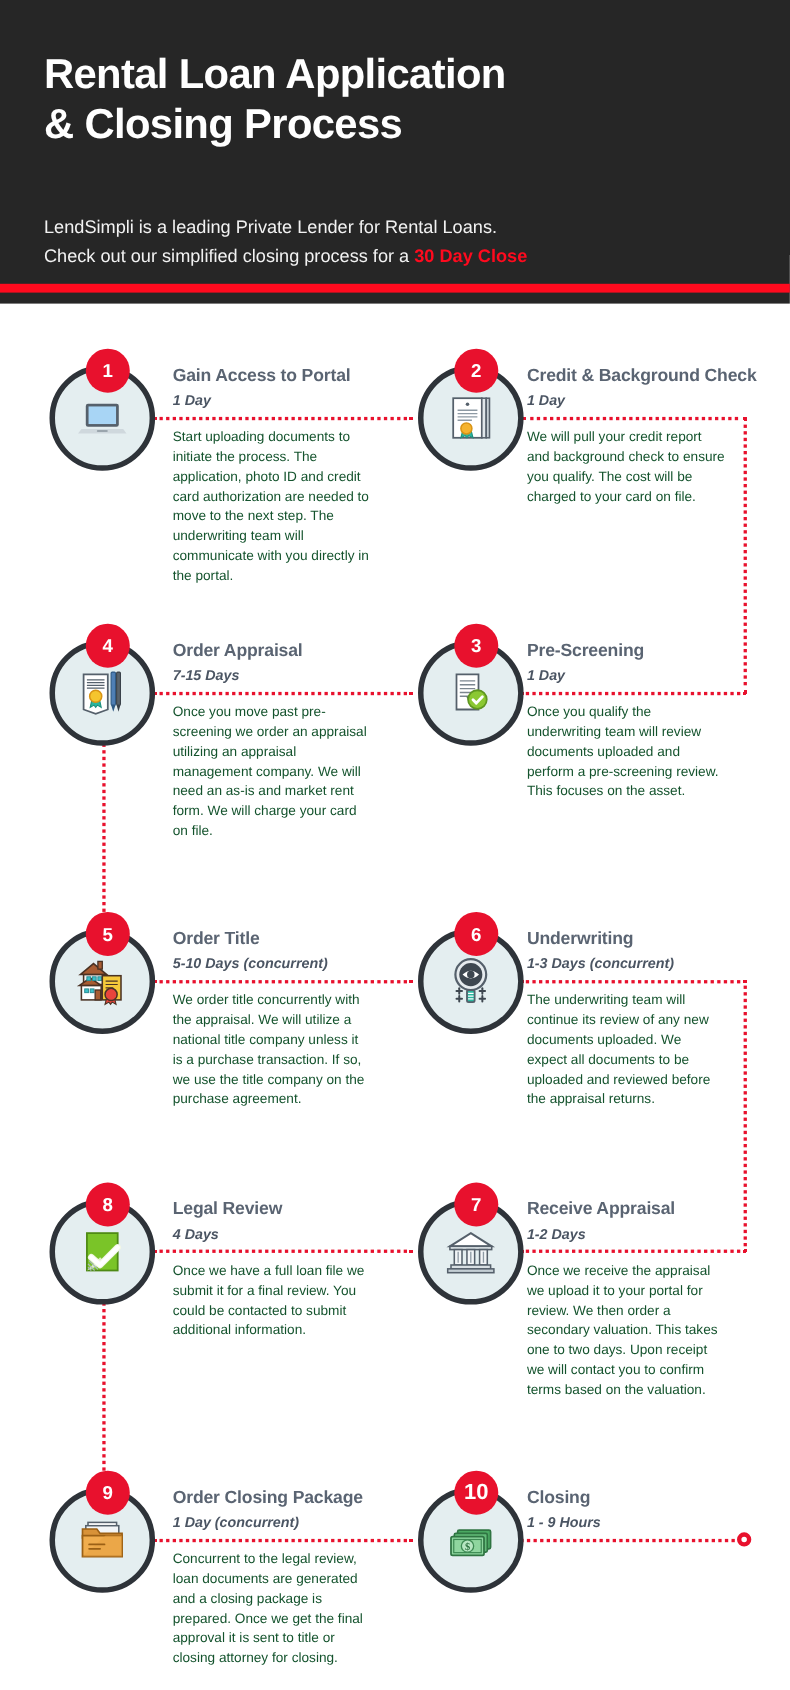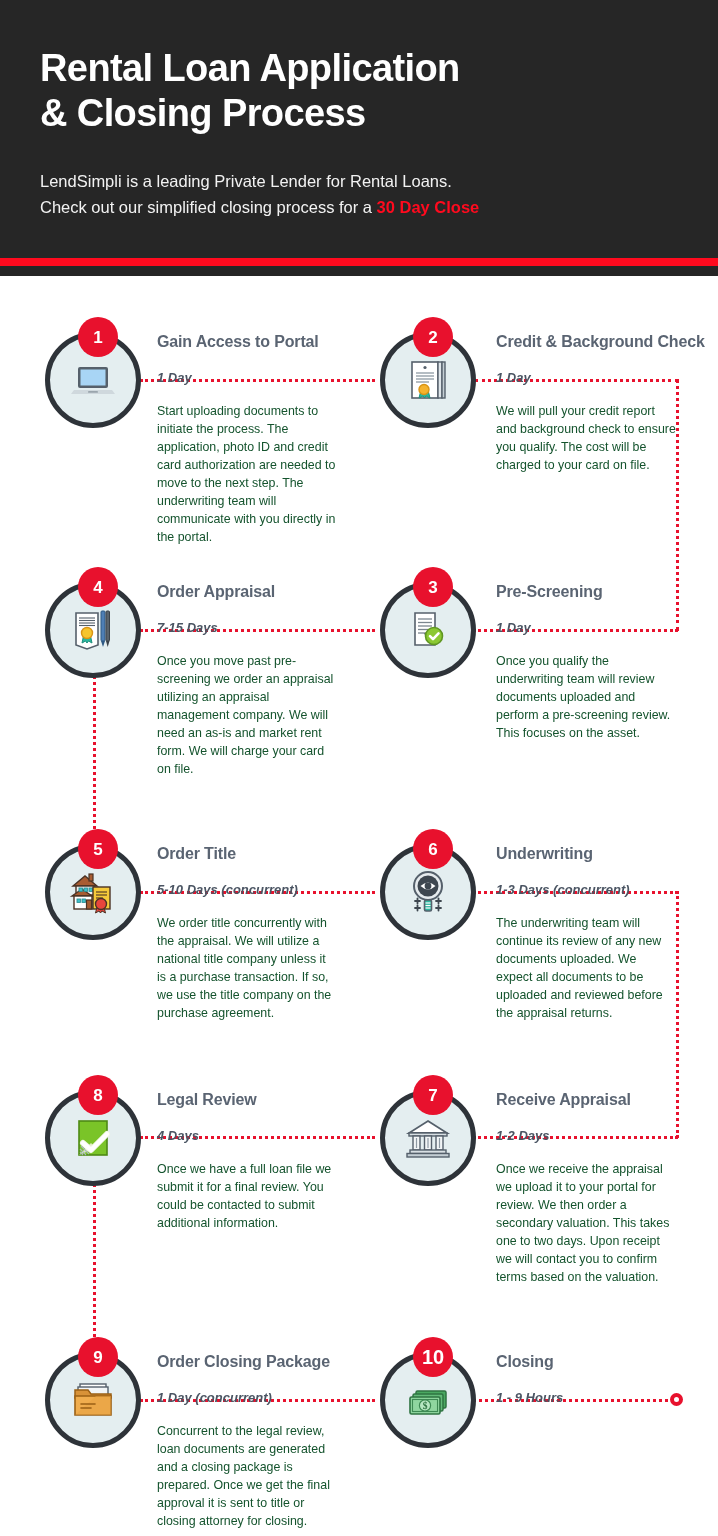--- a/index.html
+++ b/index.html
@@ -23,21 +23,21 @@
     width: 620px;
     color: #ffffff;
     font-size: 38px;
     font-weight: bold;
     line-height: 45px;
     letter-spacing: -0.6px;
   }
   .header-title .t-line { display: block; }
   .header-sub {
     position: absolute;
-    left: 40px; top: 168px;
+    left: 40px; top: 194px;
     width: 640px;
     color: #f2f2f2;
     font-size: 16.5px;
     line-height: 26px;
   }
   .header-sub .s-line { display: block; }
   .accent-word { color: #ff0a1e; font-weight: bold; }
   .red-bar {
     position: absolute;
     left: 0; top: 258px;
@@ -120,37 +120,37 @@
     line-height: 1;
   }
   .badge.wide { font-size: 20px; }
 
   .step-body {
     position: absolute;
     top: 0;
     width: 185px;
   }
   .step.col-left  .step-body { left: 117px; }
-  .step.col-right .step-body { left: 121px; }
+  .step.col-right .step-body { left: 104px; }
 
   .step-title {
     color: #5a6472;
     font-size: 16px;
     font-weight: bold;
     line-height: 20px;
     letter-spacing: -0.15px;
     white-space: nowrap;
   }
   .step-dur {
     color: #4b5563;
     font-size: 13px;
     font-weight: bold;
     font-style: italic;
     line-height: 20px;
-    margin-top: 16px;
+    margin-top: 2px;
     white-space: nowrap;
   }
   .step-desc {
     color: #14532d;
     font-size: 12.4px;
     line-height: 18px;
     margin-top: 14px;
     width: 180px;
   }
 

